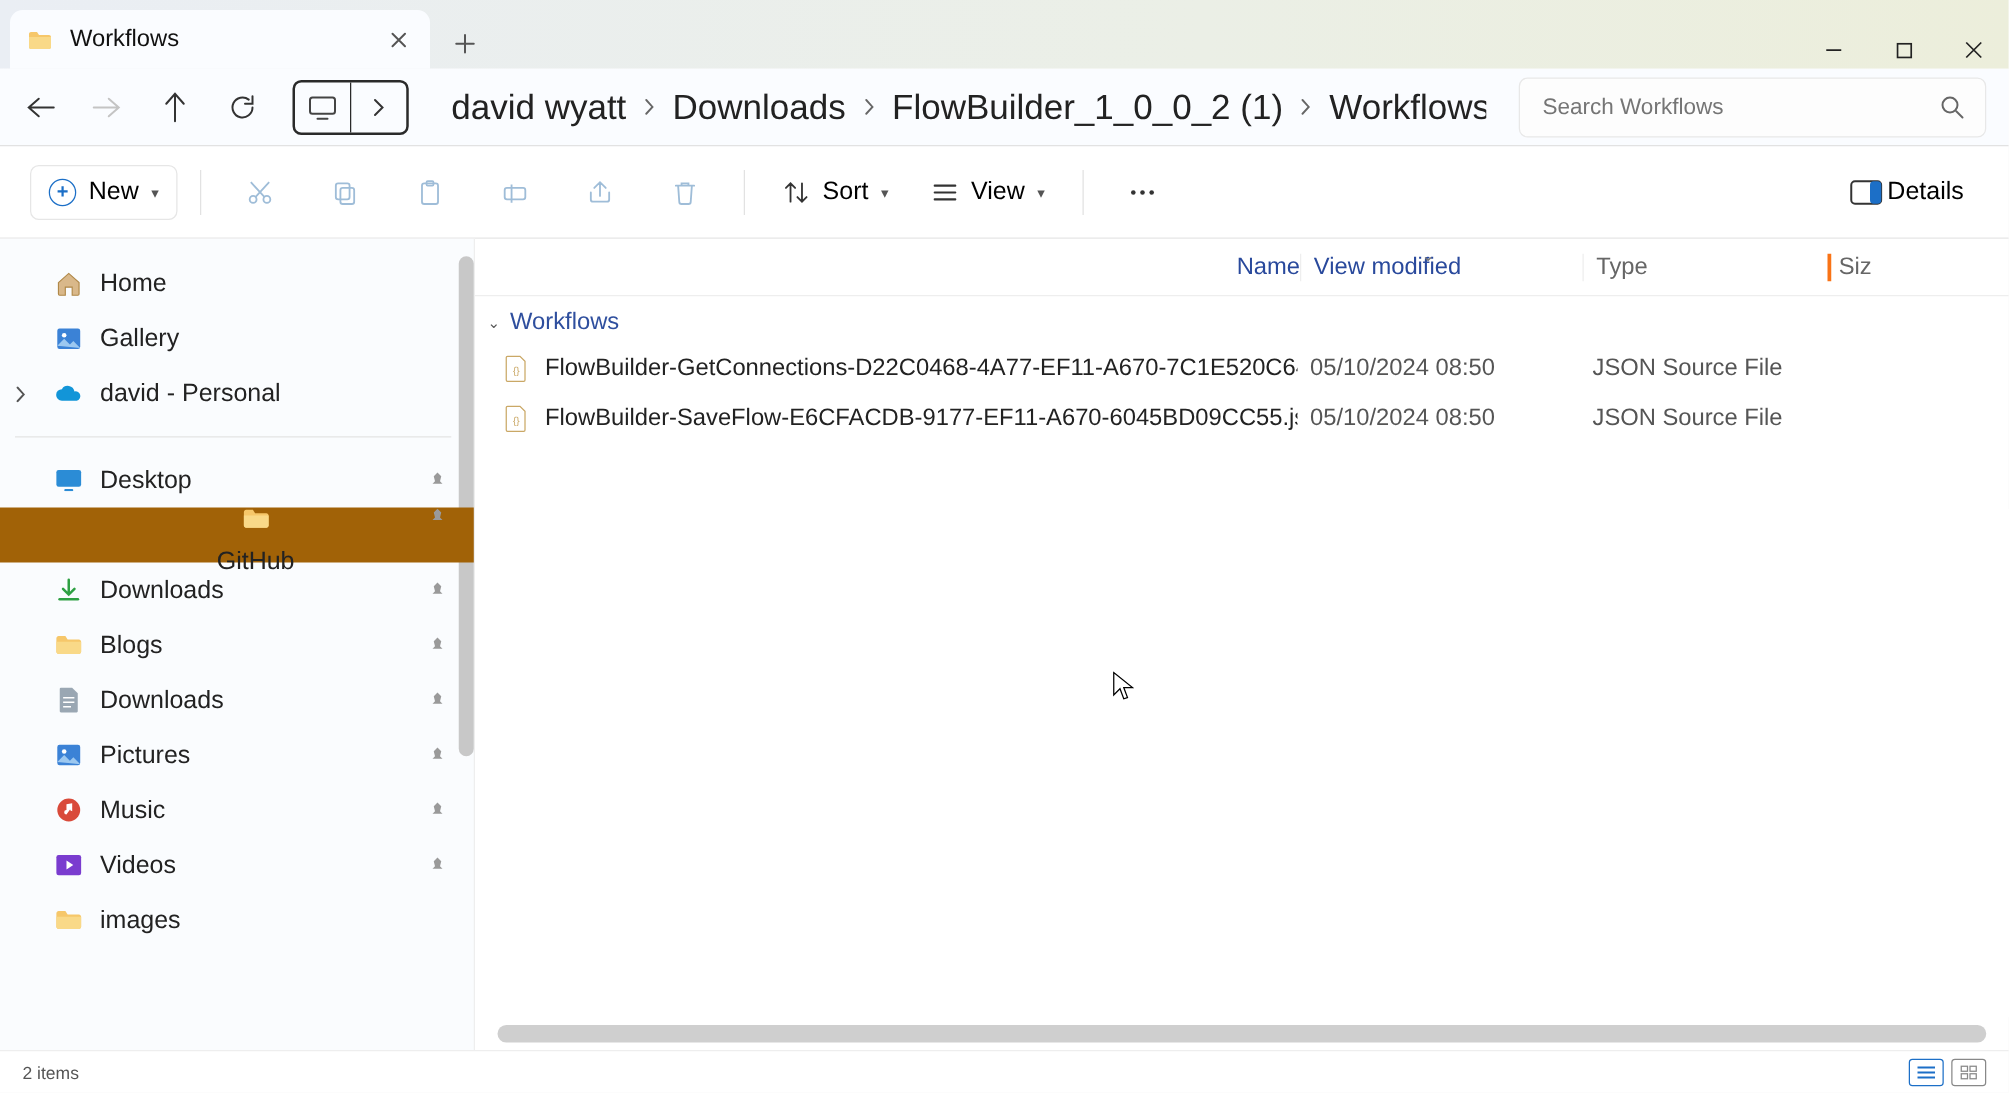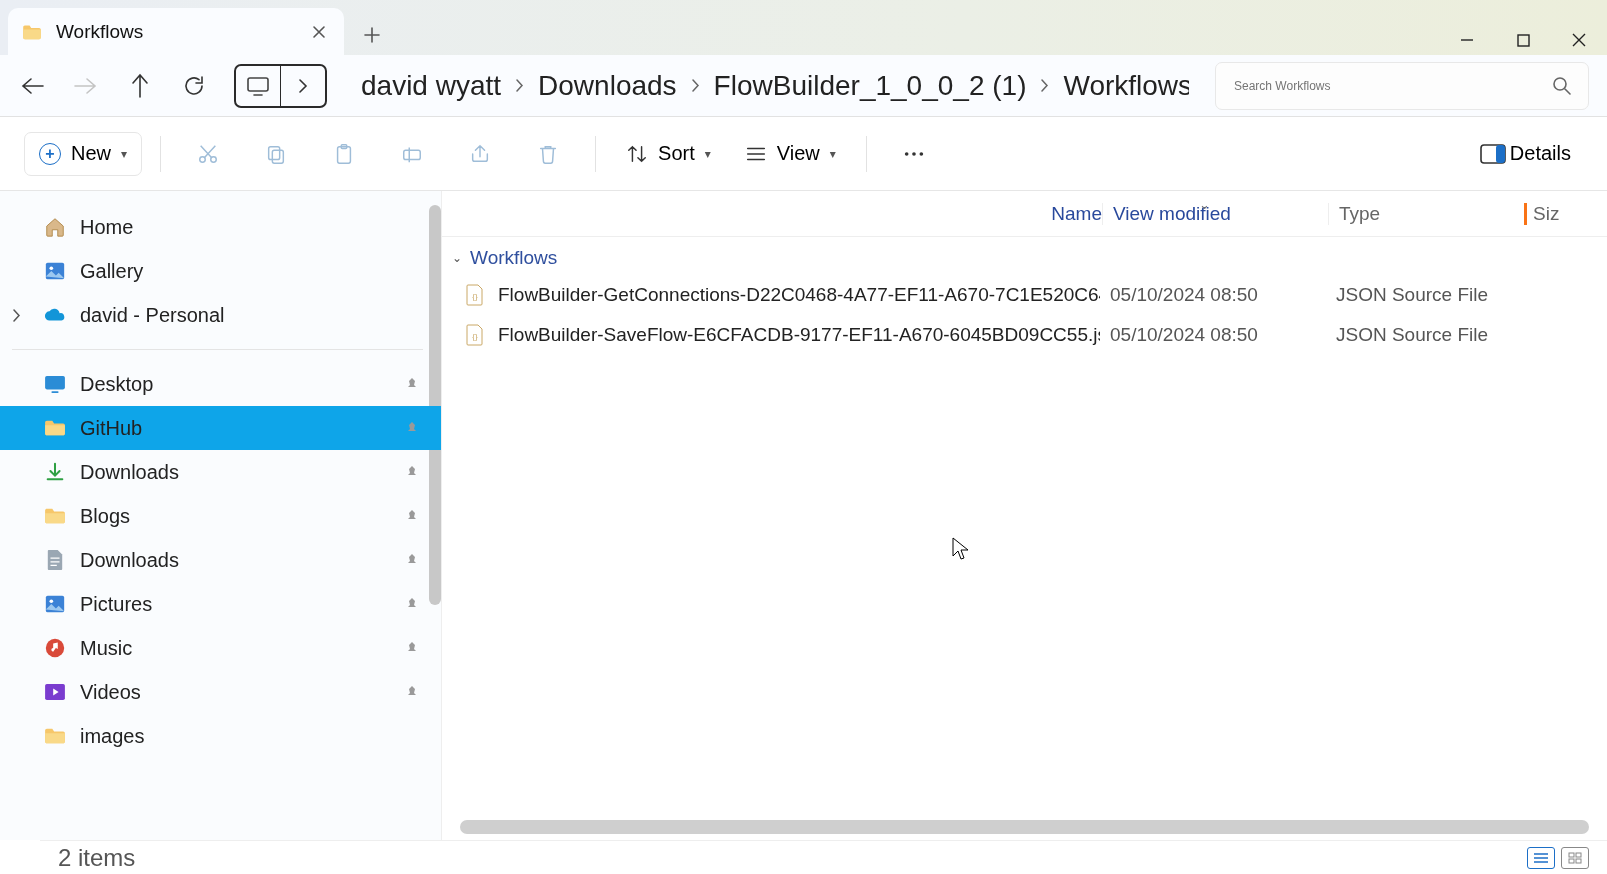--- a/index.html
+++ b/index.html
@@ -22,21 +22,21 @@
   .navbar { height:62px; display:flex; align-items:center; padding:0 18px; gap:26px; border-bottom:1px solid #e2e2e2; background:#fafcff; }
   .nav-icon { width:28px; height:28px; display:flex; align-items:center; justify-content:center; color:#333; }
   .nav-icon.disabled { color:#b5b5b5; }
   .path-root { display:flex; align-items:center; height:44px; border:2px solid #2a2a2a; border-radius:7px; }
   .path-root .root-seg { width:44px; display:flex; align-items:center; justify-content:center; }
   .path-root .root-div { width:1px; height:100%; background:#2a2a2a; }
   .breadcrumb { display:flex; align-items:center; height:48px; flex:1; font-size:28px; overflow:hidden; }
   .crumb { padding:0 8px; color:#222; white-space:nowrap; }
   .crumb-sep { color:#666; padding:0 6px; display:flex; align-items:center; }
   .searchbox { width:374px; height:48px; background:#fdfdfd; border:1px solid #e8e8e8; border-radius:7px; display:flex; align-items:center; padding:0 16px; }
-  .searchbox input { flex:1; border:none; outline:none; background:transparent; font-size:12px; color:#666; }
+  .searchbox input { flex:1; border:none; outline:none; background:transparent; font-size:18px; color:#666; }
   .searchbox .srch-icon { color:#666; }
 
   
   .toolbar { height:74px; display:flex; align-items:center; padding:0 24px; gap:10px; border-bottom:1px solid #e6e6e6; }
   .tbtn { display:flex; align-items:center; gap:10px; padding:8px 12px; font-size:20px; }
   .tbtn.icon-only { padding:8px 18px; }
   .tbtn .ico { width:22px; height:22px; display:flex; align-items:center; justify-content:center; }
   .tbtn .ico svg { width:22px; height:22px; }
   .tbtn.disabled .ico { color:#9fbdd8; }
   .tbtn.new { border:1px solid #e6e6e6; border-radius:7px; padding:8px 14px; height:44px; }
@@ -44,24 +44,24 @@
   .tbtn.new .chev { color:#555; font-size:12px; }
   .tsep { width:1px; height:36px; background:#e2e2e2; margin:0 8px; }
   .spacer { flex:1; }
   .tbtn.details { gap:4px; }
   .details-ic { display:inline-flex; }
 
   
   .body { flex:1; display:flex; min-height:0; }
 
   
-  .sidebar { width:442px; background:#fafcfe; position:relative; border-right:1px solid #eee; display:flex; flex-direction:column; padding:14px 0 0 0; font-size:20px; }
+  .sidebar { width:380px; background:#fafcfe; position:relative; border-right:1px solid #eee; display:flex; flex-direction:column; padding:14px 0 0 0; font-size:20px; }
   .side-scroll { position:absolute; top:14px; right:0; width:12px; height:400px; background:#c8c8c8; border-radius:6px; }
   .sb-item { display:flex; align-items:center; height:44px; padding:0 14px 0 44px; gap:14px; color:#222; position:relative; }
-  .sb-item.selected { background:#0ea5e9; }
+  .sb-item.selected { background:#a16207;flex-direction:column; }
   .sb-item.top { padding-left:44px; }
   .sb-item .expand { position:absolute; left:12px; color:#555; display:flex; align-items:center; }
   .sb-item .ico { width:22px; height:22px; display:flex; align-items:center; justify-content:center; }
   .sb-item .pin { position:absolute; right:22px; color:#9a9a9a; }
   .sb-sep { height:1px; background:#e4e4e4; margin:12px 18px 12px 12px; }
 
   
   .content { flex:1; display:flex; flex-direction:column; min-width:0; position:relative; }
   .cols { display:flex; align-items:center; height:46px; border-bottom:1px solid #eee; font-size:19px; color:#2a4f9c; padding-left:34px; }
   .col.name { flex:0 0 626px; color:#29499c;text-align:right; }
@@ -75,21 +75,21 @@
   .row { display:flex; align-items:center; height:40px; padding-left:22px; font-size:19px; color:#222; }
   .row .file-ic { width:22px; height:22px; display:flex; align-items:center; justify-content:center; margin-right:12px; }
   .row .cell-name { flex:0 0 602px; white-space:nowrap; overflow:hidden; }
   .row .cell-date { flex:0 0 226px; color:#555; padding-left:10px; }
   .row .cell-type { flex:0 0 196px; color:#555; padding-left:10px; }
   .cursor { position:absolute; left:510px; top:300px; width:18px; height:24px; }
 
   .h-scroll { height:14px; margin:0 18px 6px 18px; background:#cfcfcf; border-radius:7px; }
 
   
-  .status { height:34px; display:flex; align-items:center; padding:0 18px; font-size:24px; color:#555; border-top:1px solid #eee;margin-left:40px; }
+  .status { height:34px; display:flex; align-items:center; padding:0 18px; font-size:14px; color:#555; border-top:1px solid #eee; }
   .status .spc { flex:1; }
   .status .view-toggle { display:flex; gap:6px; }
   .status .vt-btn { width:28px; height:22px; border:1px solid #888; border-radius:3px; display:flex; align-items:center; justify-content:center; }
   .status .vt-btn.active { border-color:#1c6fc7; color:#1c6fc7; }
 
   svg { display:block; }
 </style>
 </head>
 <body>
 

